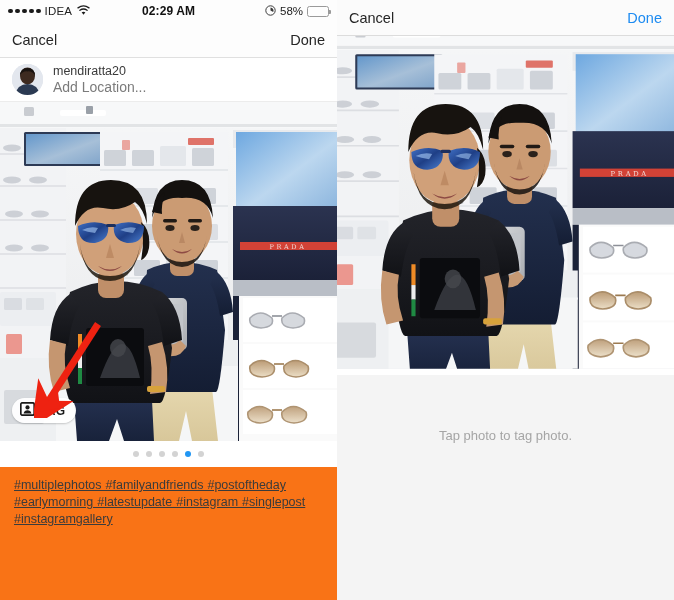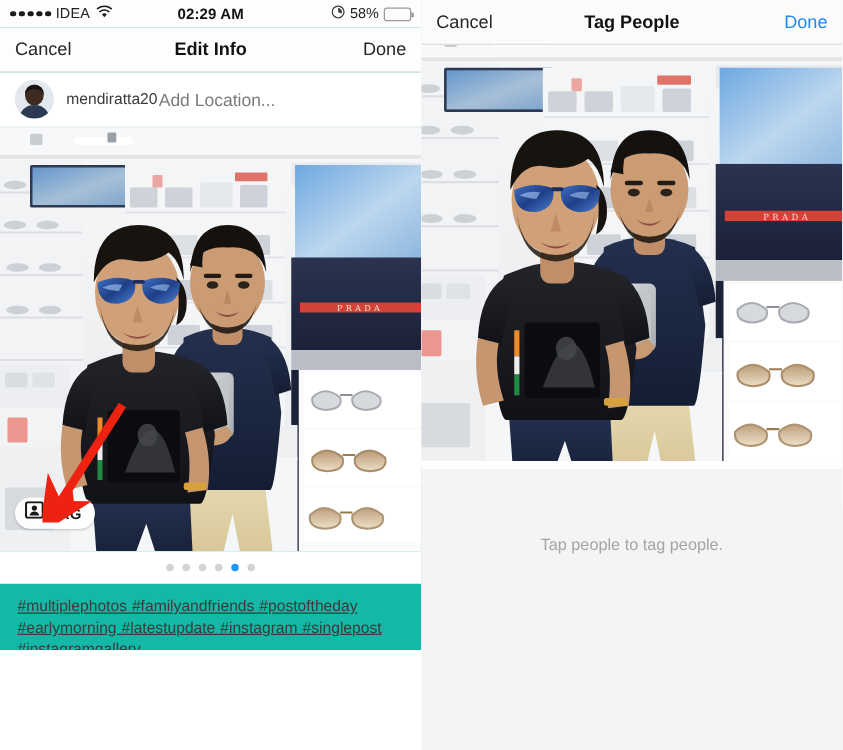--- a/index.html
+++ b/index.html
@@ -18,22 +18,22 @@
     display: flex;
     width: 674px;
     height: 600px;
   }
   .screen {
     position: relative;
     overflow: hidden;
   }
   .screen-left {
     width: 337px;
-    height: 520px;
-    background: #14b8a6;
+    height: 600px;
+    background: #f97316;
   }
   .screen-right {
     width: 337px;
     height: 600px;
     background: #f4f4f4;
   }
 
   
   .status-bar {
     height: 22px;
@@ -161,21 +161,21 @@
     border-radius: 50%;
     overflow: hidden;
     flex: none;
     background: #dfe3ea;
     position: relative;
   }
   .avatar svg { display:block; }
   .user-texts {
     margin-left: 10px;
     display: flex;
-    flex-direction: row;
+    flex-direction: column;
     justify-content: center;
     gap: 1px;
   }
   .username {
     font-size: 12.5px;
     color: #3a3a3a;
   }
   .add-location {
     font-size: 14px;
     color: #7b7b7b;
@@ -525,21 +525,20 @@
         </span>
         <span class="battery-pct">58%</span>
         <span class="battery">
           <span class="battery-fill" style="width: 58%;"></span>
         </span>
       </div>
     </div>
 
     <div class="nav-bar">
       <span class="nav-btn">Cancel</span>
-      <span class="nav-title">Edit Info</span>
       <span class="nav-spacer"></span>
       <span class="nav-btn">Done</span>
     </div>
 
     <div class="user-row">
       <div class="avatar">
         <svg width="31" height="31" viewBox="0 0 31 31">
           <rect width="31" height="31" fill="#e3e7ee"></rect>
           <ellipse cx="15.5" cy="12" rx="7.5" ry="8.4" fill="#3d2a20"></ellipse>
           <path d="M8 12 q0 -8 7.5 -8 q7.5 0 7.5 8 q-2 -5 -7.5 -4.6 q-5.5 -0.4 -7.5 4.6z" fill="#191310"></path>
@@ -590,28 +589,27 @@
       <span class="dot"></span>
     </div>
 
     <div class="caption">#multiplephotos  #familyandfriends #postoftheday #earlymorning #latestupdate #instagram #singlepost #instagramgallery</div>
   </div>
 
   <div class="screen screen-right">
 
     <div class="nav-bar nav-bar-right-panel">
       <span class="nav-btn">Cancel</span>
-      <span class="nav-title">Tag People</span>
       <span class="nav-spacer"></span>
       <span class="nav-btn nav-btn-blue">Done</span>
     </div>
 
     <div class="photo-wrap photo-right">
       <svg class="photo-svg" width="337" height="339" viewBox="0 6 337 326" preserveAspectRatio="xMidYMid slice">
         <use href="#store-selfie"></use>
       </svg>
     </div>
 
     <div class="tap-hint-zone">
-      <span class="tap-hint">Tap people to tag people.</span>
+      <span class="tap-hint">Tap photo to tag photo.</span>
     </div>
   </div>
 </div>
 
 </body></html>

